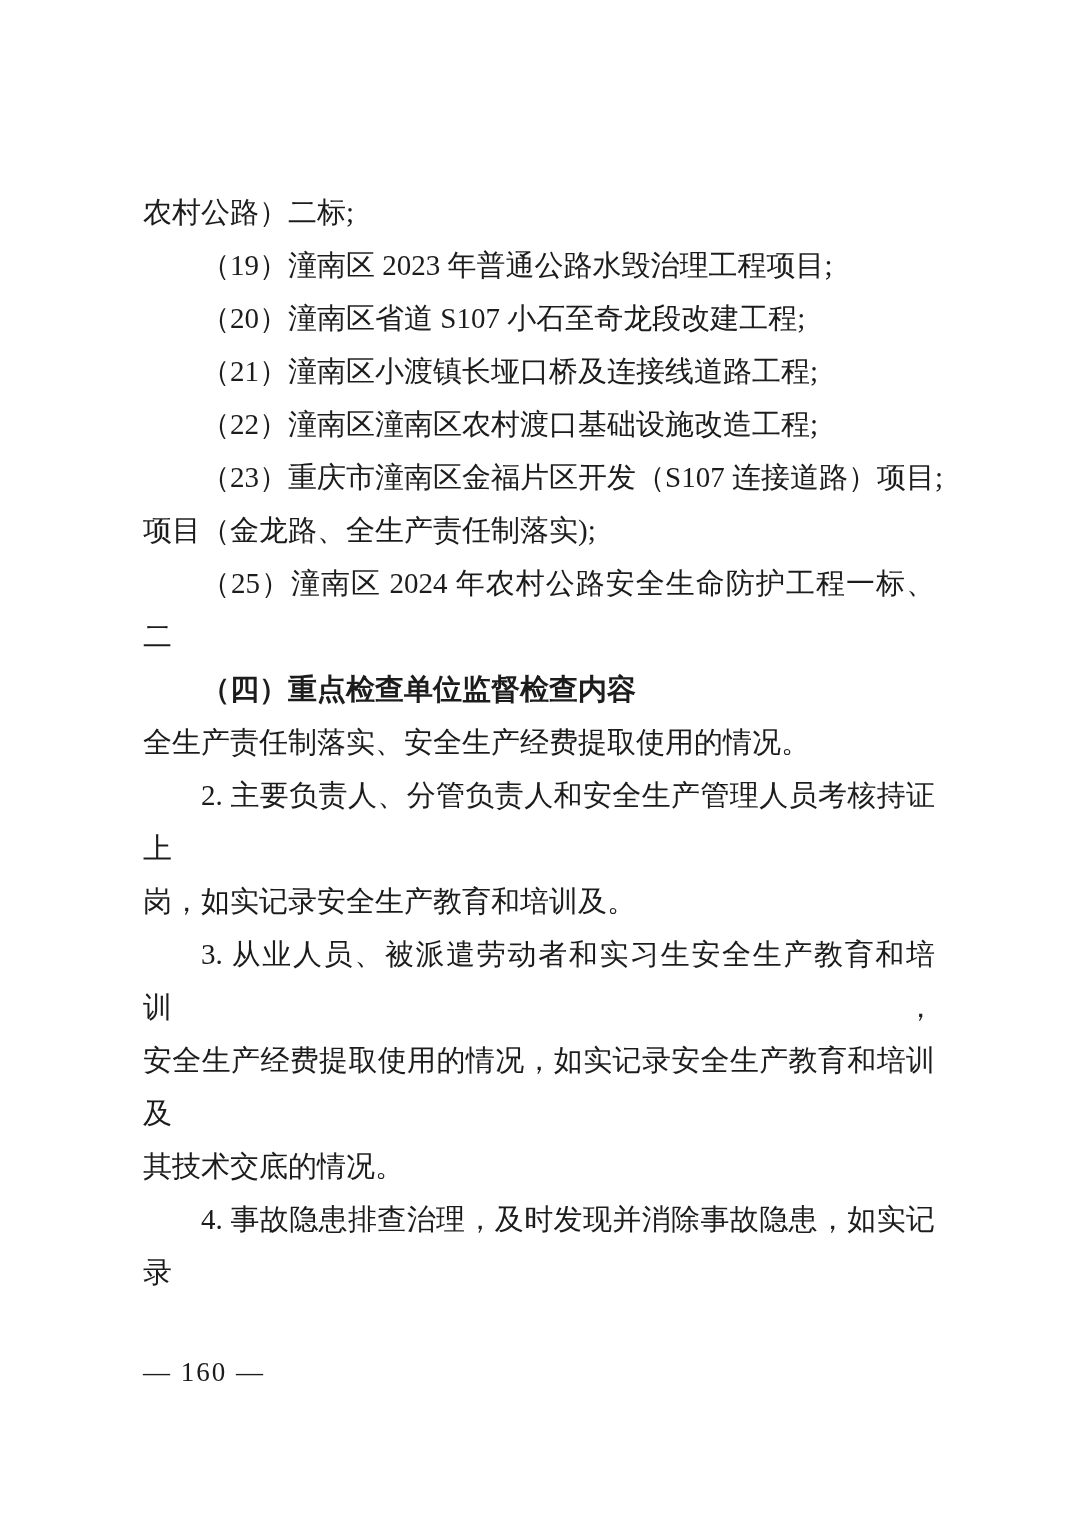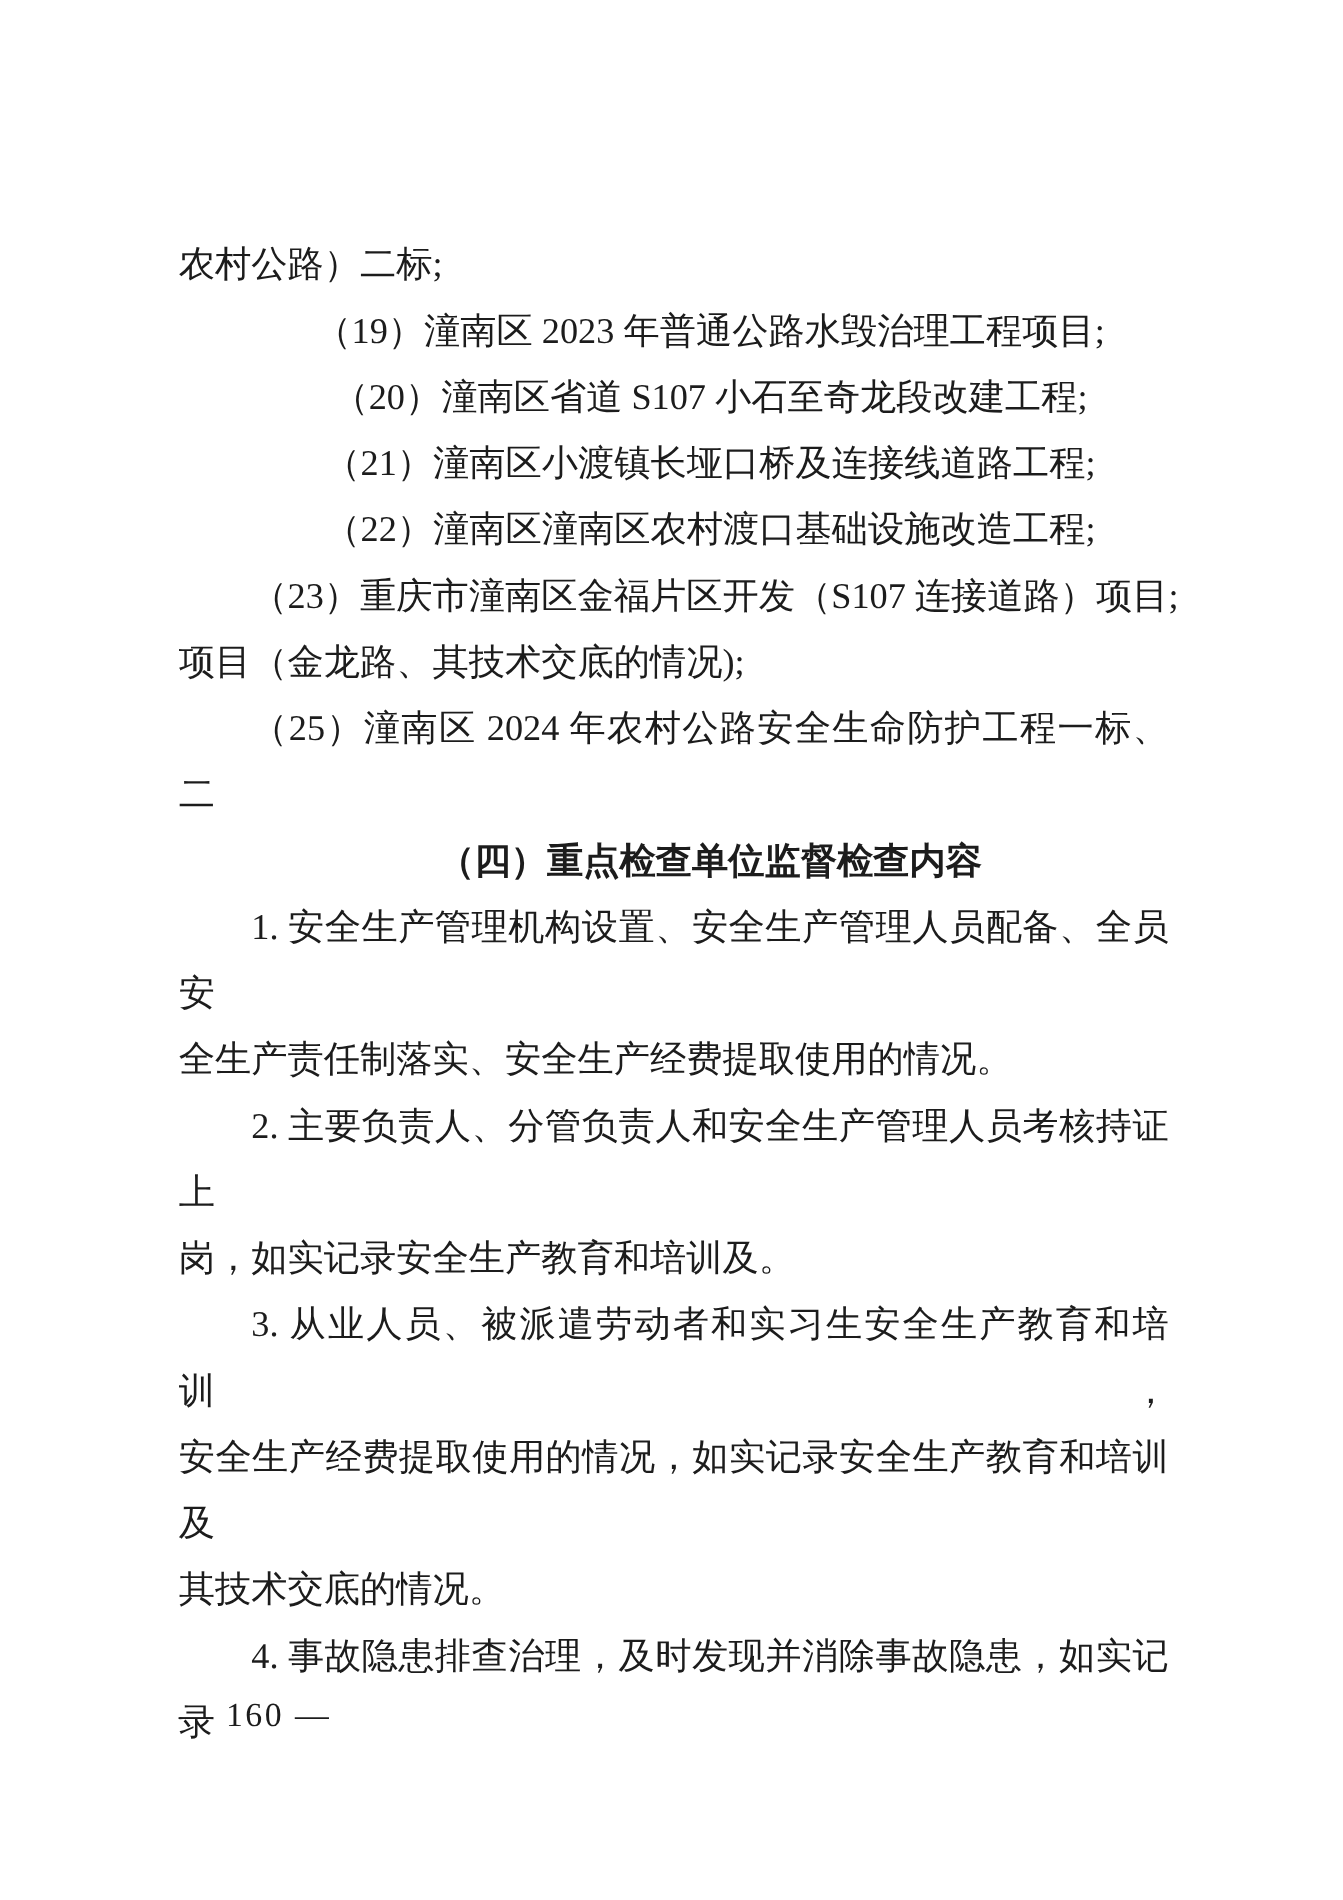--- a/index.html
+++ b/index.html
@@ -25,21 +25,20 @@
     font-size: 29px;
     line-height: 53px;
     text-align: left;
     word-break: break-all;
   }
   .line {
     white-space: nowrap;
   }
   .line.indent {
     text-indent: 2em;
-    text-align: center;
   }
   .line.full {
     white-space: normal;
     text-align: justify;
     text-align-last: justify;
   }
   .line.bold {
     font-weight: bold;
   }
   .footer {
@@ -56,24 +55,23 @@
 <body>
 
 <div class="page">
   <div class="content" id="doc-content">
       <div class="line">农村公路）二标;</div>
       <div class="line indent">（19）潼南区 2023 年普通公路水毁治理工程项目;</div>
       <div class="line indent">（20）潼南区省道 S107 小石至奇龙段改建工程;</div>
       <div class="line indent">（21）潼南区小渡镇长垭口桥及连接线道路工程;</div>
       <div class="line indent">（22）潼南区潼南区农村渡口基础设施改造工程;</div>
       <div class="line indent">（23）重庆市潼南区金福片区开发（S107 连接道路）项目;</div>
-      <div class="line">项目（金龙路、其技术交底的情况);</div>
+      <div class="line">项目（金龙路、全生产责任制落实);</div>
       <div class="line indent full">（25）潼南区 2024 年农村公路安全生命防护工程一标、二</div>
       <div class="line indent bold">（四）重点检查单位监督检查内容</div>
-      <div class="line indent full">1. 安全生产管理机构设置、安全生产管理人员配备、全员安</div>
       <div class="line">全生产责任制落实、安全生产经费提取使用的情况。</div>
       <div class="line indent full">2. 主要负责人、分管负责人和安全生产管理人员考核持证上</div>
       <div class="line">岗，如实记录安全生产教育和培训及。</div>
       <div class="line indent full">3. 从业人员、被派遣劳动者和实习生安全生产教育和培训，</div>
       <div class="line full">安全生产经费提取使用的情况，如实记录安全生产教育和培训及</div>
       <div class="line">其技术交底的情况。</div>
       <div class="line indent full">4. 事故隐患排查治理，及时发现并消除事故隐患，如实记录</div>
     </div>
   <div class="footer">— 160 —</div>
 </div>

